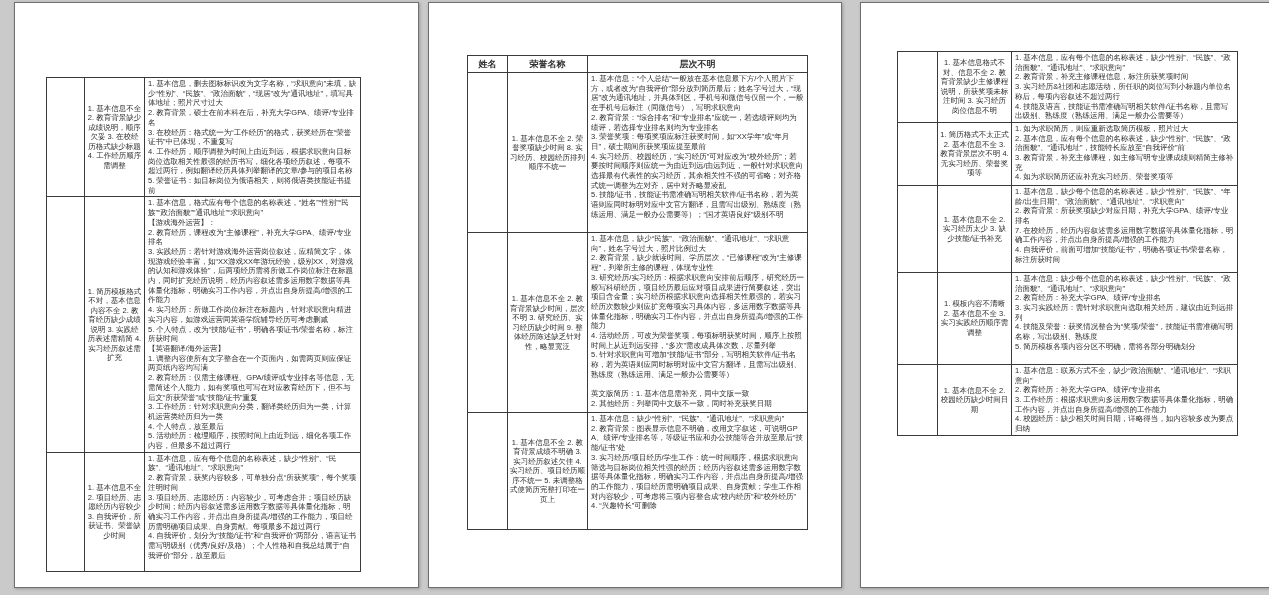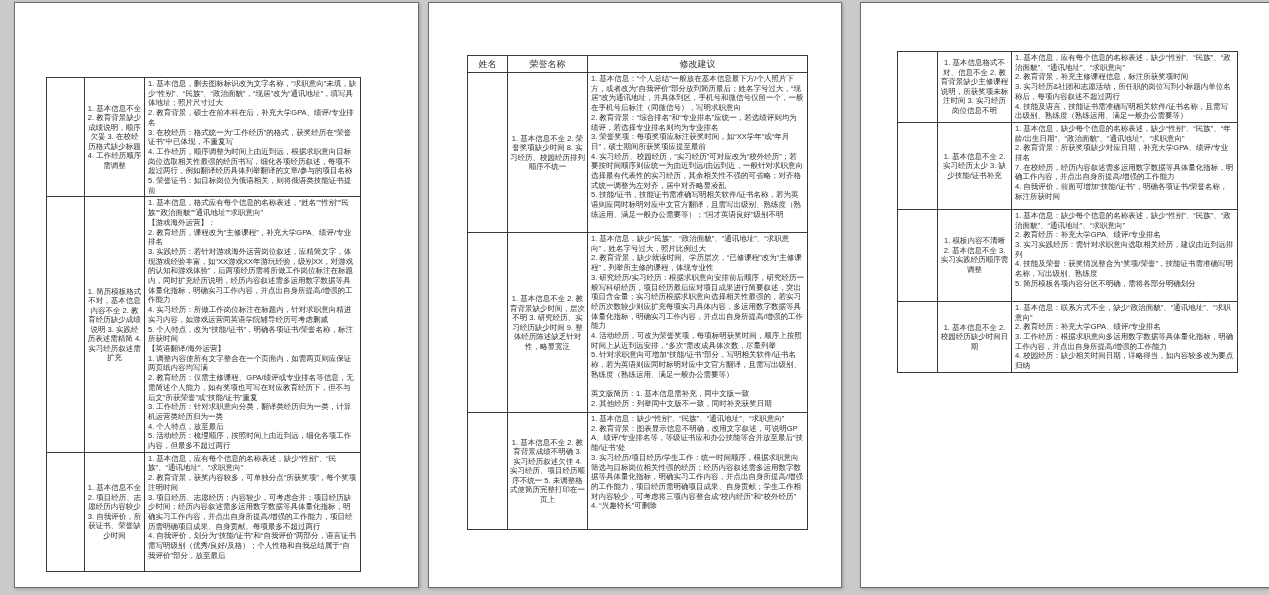--- a/index.html
+++ b/index.html
@@ -21,21 +21,21 @@
     background:#ffffff;
   }
   #t1{left:31px;top:74px;width:314px;}
   #t2{left:38px;top:52px;width:340px;}
   #t3{left:36px;top:48px;width:340px;}
   td,th{
     border:1px solid #3a3a3a;box-sizing:border-box;overflow:hidden;
     color:#2e2e2e;
   }
   th{
-    font-size:9px;font-weight:normal;text-align:center;height:17px;
+    font-size:9px;font-weight:bold;text-align:center;height:17px;
     padding:0 2px;
   }
   td.c1{padding:1px 2px;font-size:7.5px;text-align:center;vertical-align:middle;}
   td.c2{
     padding:1px 2px;font-size:7.5px;line-height:9.5px;
     text-align:center;vertical-align:middle;
   }
   td.c3{
     padding:1px 3px;font-size:7.5px;line-height:9.7px;
     text-align:left;vertical-align:top;white-space:pre-line;
@@ -94,21 +94,21 @@
   <table id="t2">
     <colgroup>
         <col style="width:40px">
         <col style="width:80px">
         <col style="width:220px">
       </colgroup>
     <tbody>
         <tr style="height:17px">
       <th>姓名</th>
       <th>荣誉名称</th>
-      <th>修改建议</th>
+      <th>层次不明</th>
     </tr>
     <tr style="height:160px">
       <td class="c1"></td>
       <td class="c2">1. 基本信息不全 2. 荣誉奖项缺少时间 8. 实习经历、校园经历排列顺序不统一</td>
       <td class="c3">1. 基本信息：“个人总结”一般放在基本信息最下方/个人照片下方，或者改为“自我评价”部分放到简历最后；姓名字号过大，“现居”改为通讯地址，并具体到区，手机号和微信号仅留一个，一般在手机号后标注（同微信号），写明求职意向
 2. 教育背景：“综合排名”和“专业排名”应统一，若选绩评则均为绩评，若选择专业排名则均为专业排名
 3. 荣誉奖项：每项奖项应标注获奖时间，如“XX学年”或“年月日”，硕士期间所获奖项应提至最前
 4. 实习经历、校园经历，“实习经历”可对应改为“校外经历”；若要按时间顺序则应统一为由近到远/由远到近，一般针对求职意向选择最有代表性的实习经历，其余相关性不强的可省略；对齐格式统一调整为左对齐，居中对齐略显凌乱
 5. 技能/证书，技能证书需准确写明相关软件/证书名称，若为英语则应同时标明对应中文官方翻译，且需写出级别、熟练度（熟练运用、满足一般办公需要等）；“国才英语良好”级别不明</td>
     </tr>
@@ -145,20 +145,28 @@
       </colgroup>
     <tbody>
         <tr style="height:68px">
       <td class="c1"></td>
       <td class="c2">1. 基本信息格式不对、信息不全 2. 教育背景缺少主修课程说明，所获奖项未标注时间 3. 实习经历岗位信息不明</td>
       <td class="c3">1. 基本信息，应有每个信息的名称表述，缺少“性别”、“民族”、“政治面貌”、“通讯地址”、“求职意向”
 2. 教育背景，补充主修课程信息，标注所获奖项时间
 3. 实习经历&amp;社团和志愿活动，所任职的岗位写到小标题内单位名称后，每项内容叙述不超过两行
 4. 技能及语言，技能证书需准确写明相关软件/证书名称，且需写出级别、熟练度（熟练运用、满足一般办公需要等）</td>
     </tr>
+    <tr style="height:63px">
+      <td class="c1"></td>
+      <td class="c2">1. 简历格式不太正式 2. 基本信息不全 3. 教育背景层次不明 4. 无实习经历、荣誉奖项等</td>
+      <td class="c3">1. 如为求职简历，则应重新选取简历模板，照片过大
+2. 基本信息，应有每个信息的名称表述，缺少“性别”、“民族”、“政治面貌”、“通讯地址”，技能特长应放至“自我评价”前
+3. 教育背景，补充主修课程，如主修写明专业课成绩则精简主修补充
+4. 如为求职简历还应补充实习经历、荣誉奖项等</td>
+    </tr>
     <tr style="height:87px">
       <td class="c1"></td>
       <td class="c2">1. 基本信息不全 2. 实习经历太少 3. 缺少技能/证书补充</td>
       <td class="c3">1. 基本信息，缺少每个信息的名称表述，缺少“性别”、“民族”、“年龄/出生日期”、“政治面貌”、“通讯地址”、“求职意向”
 2. 教育背景：所获奖项缺少对应日期，补充大学GPA、绩评/专业排名
 7. 在校经历，经历内容叙述需多运用数字数据等具体量化指标，明确工作内容，并点出自身所提高/增强的工作能力
 4. 自我评价，前面可增加“技能/证书”，明确各项证书/荣誉名称，标注所获时间</td>
     </tr>
     <tr style="height:92px">
       <td class="c1"></td>

